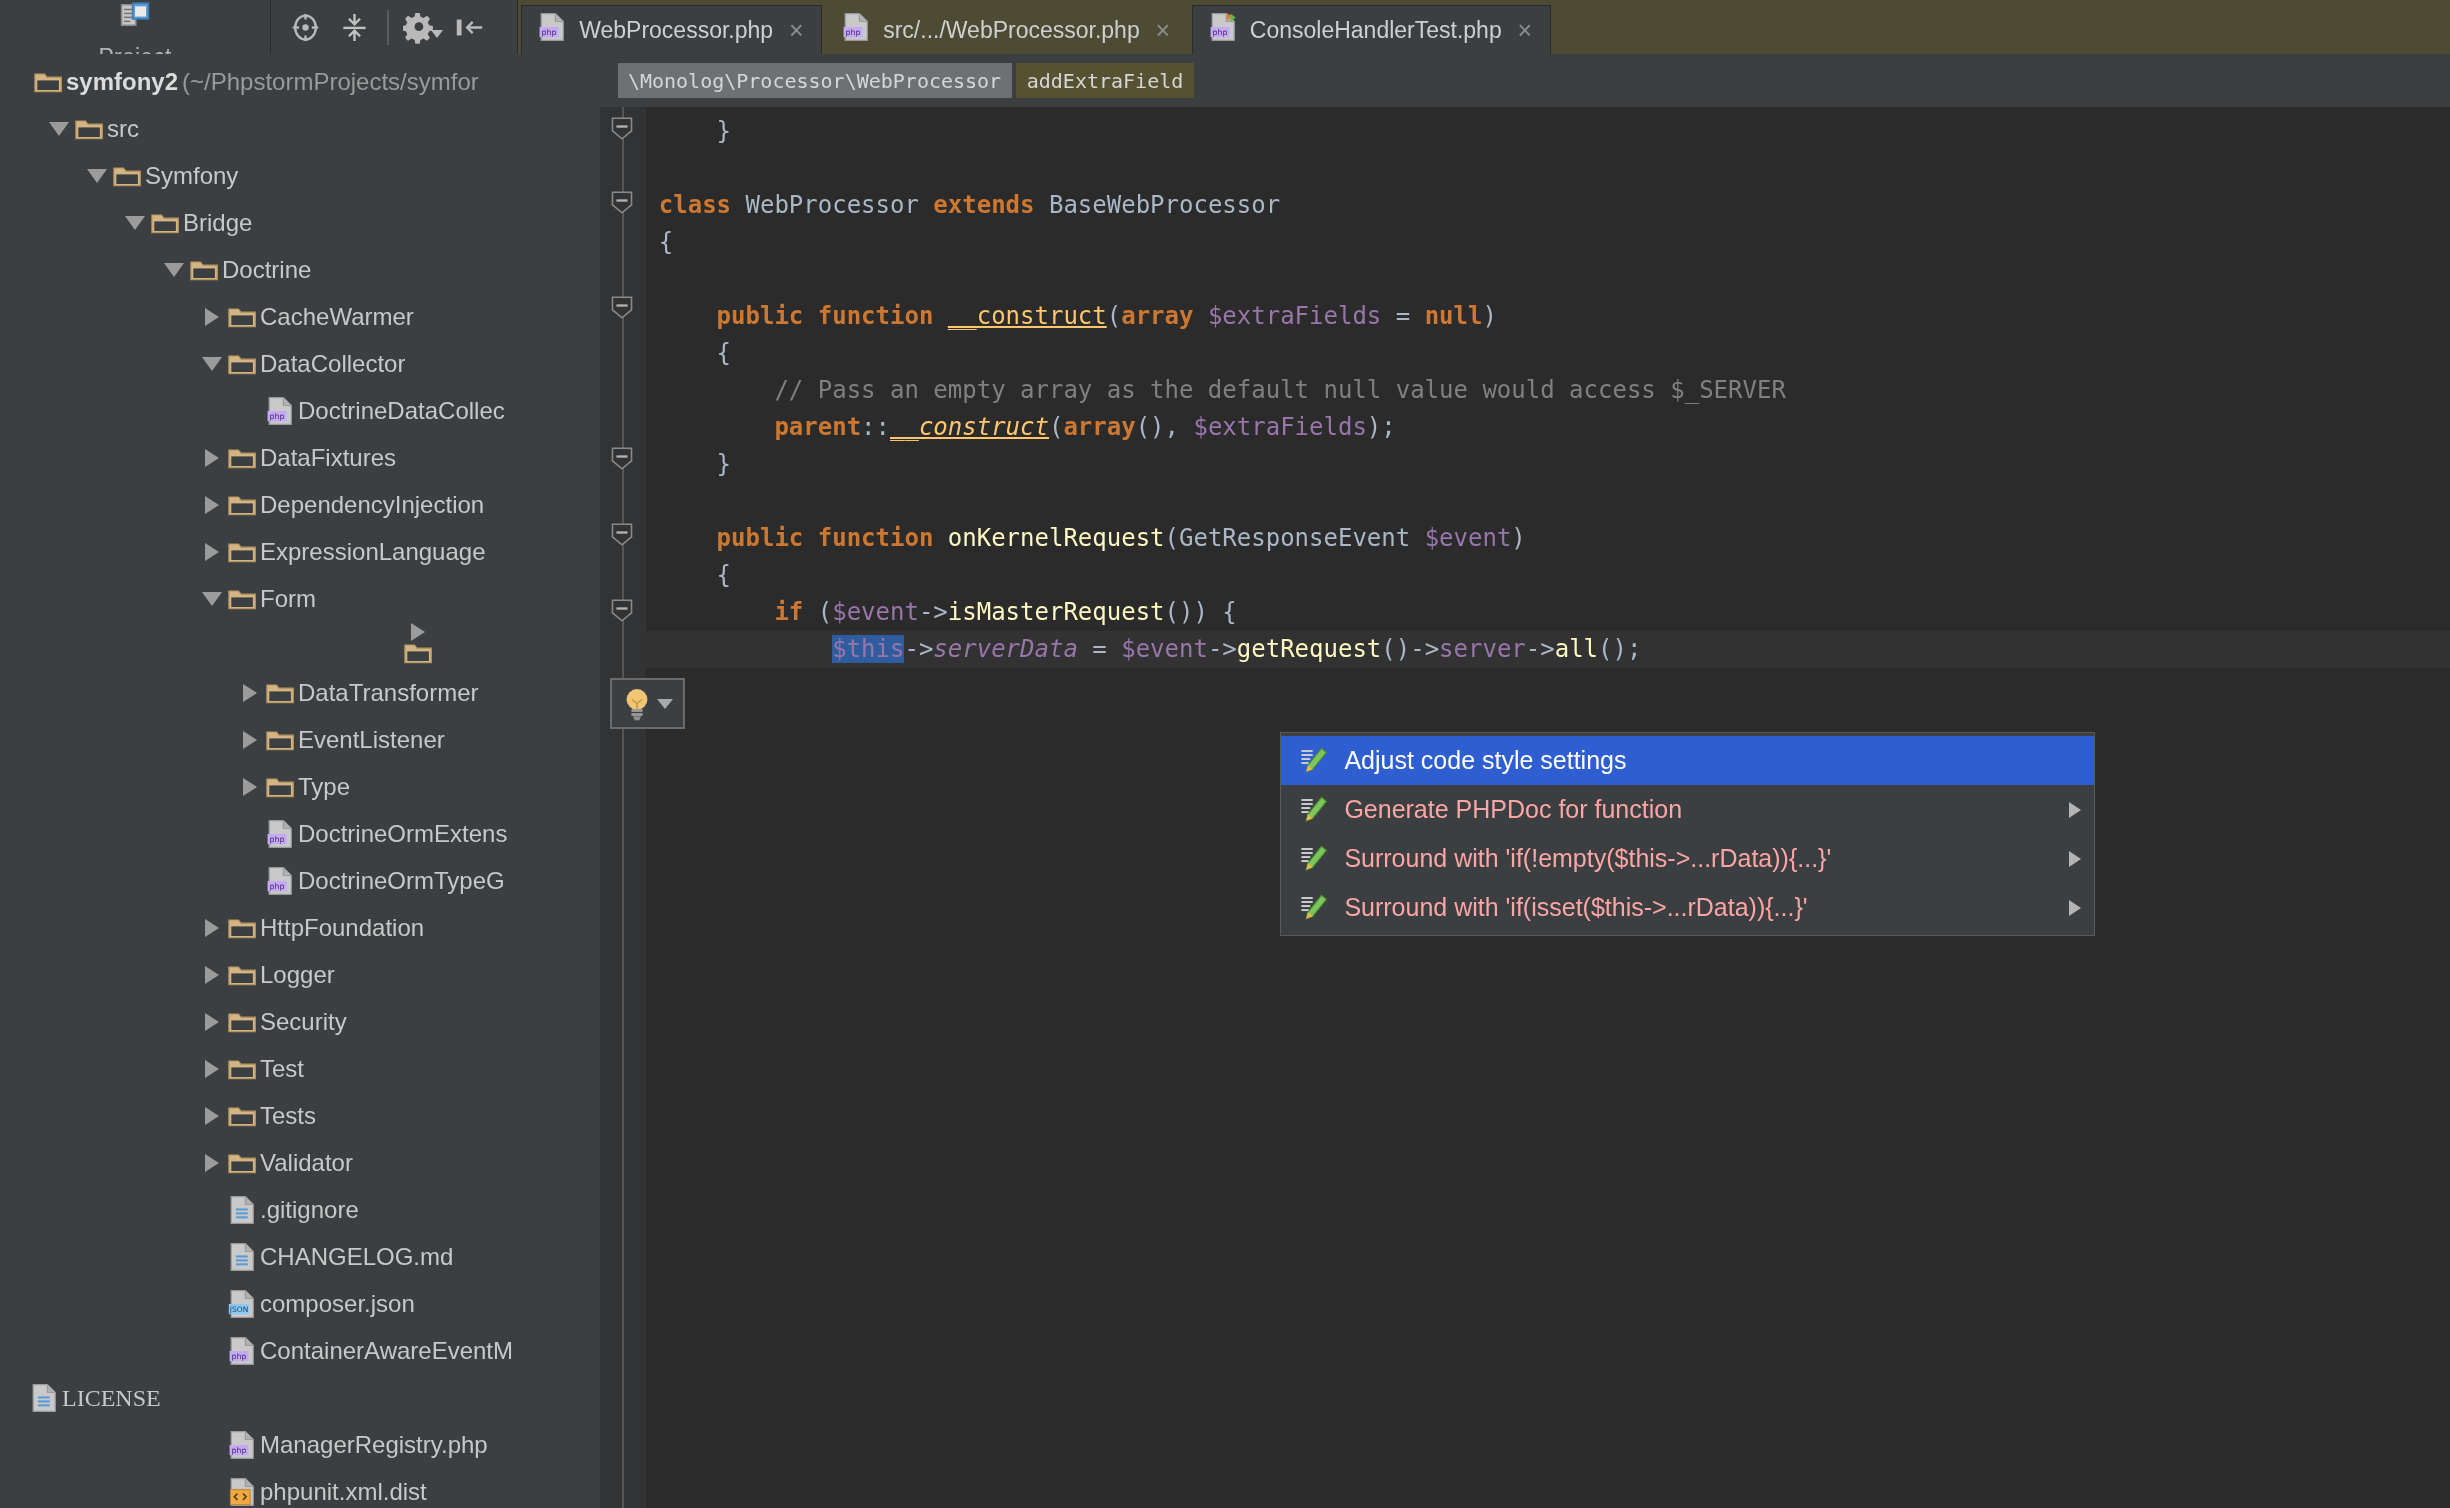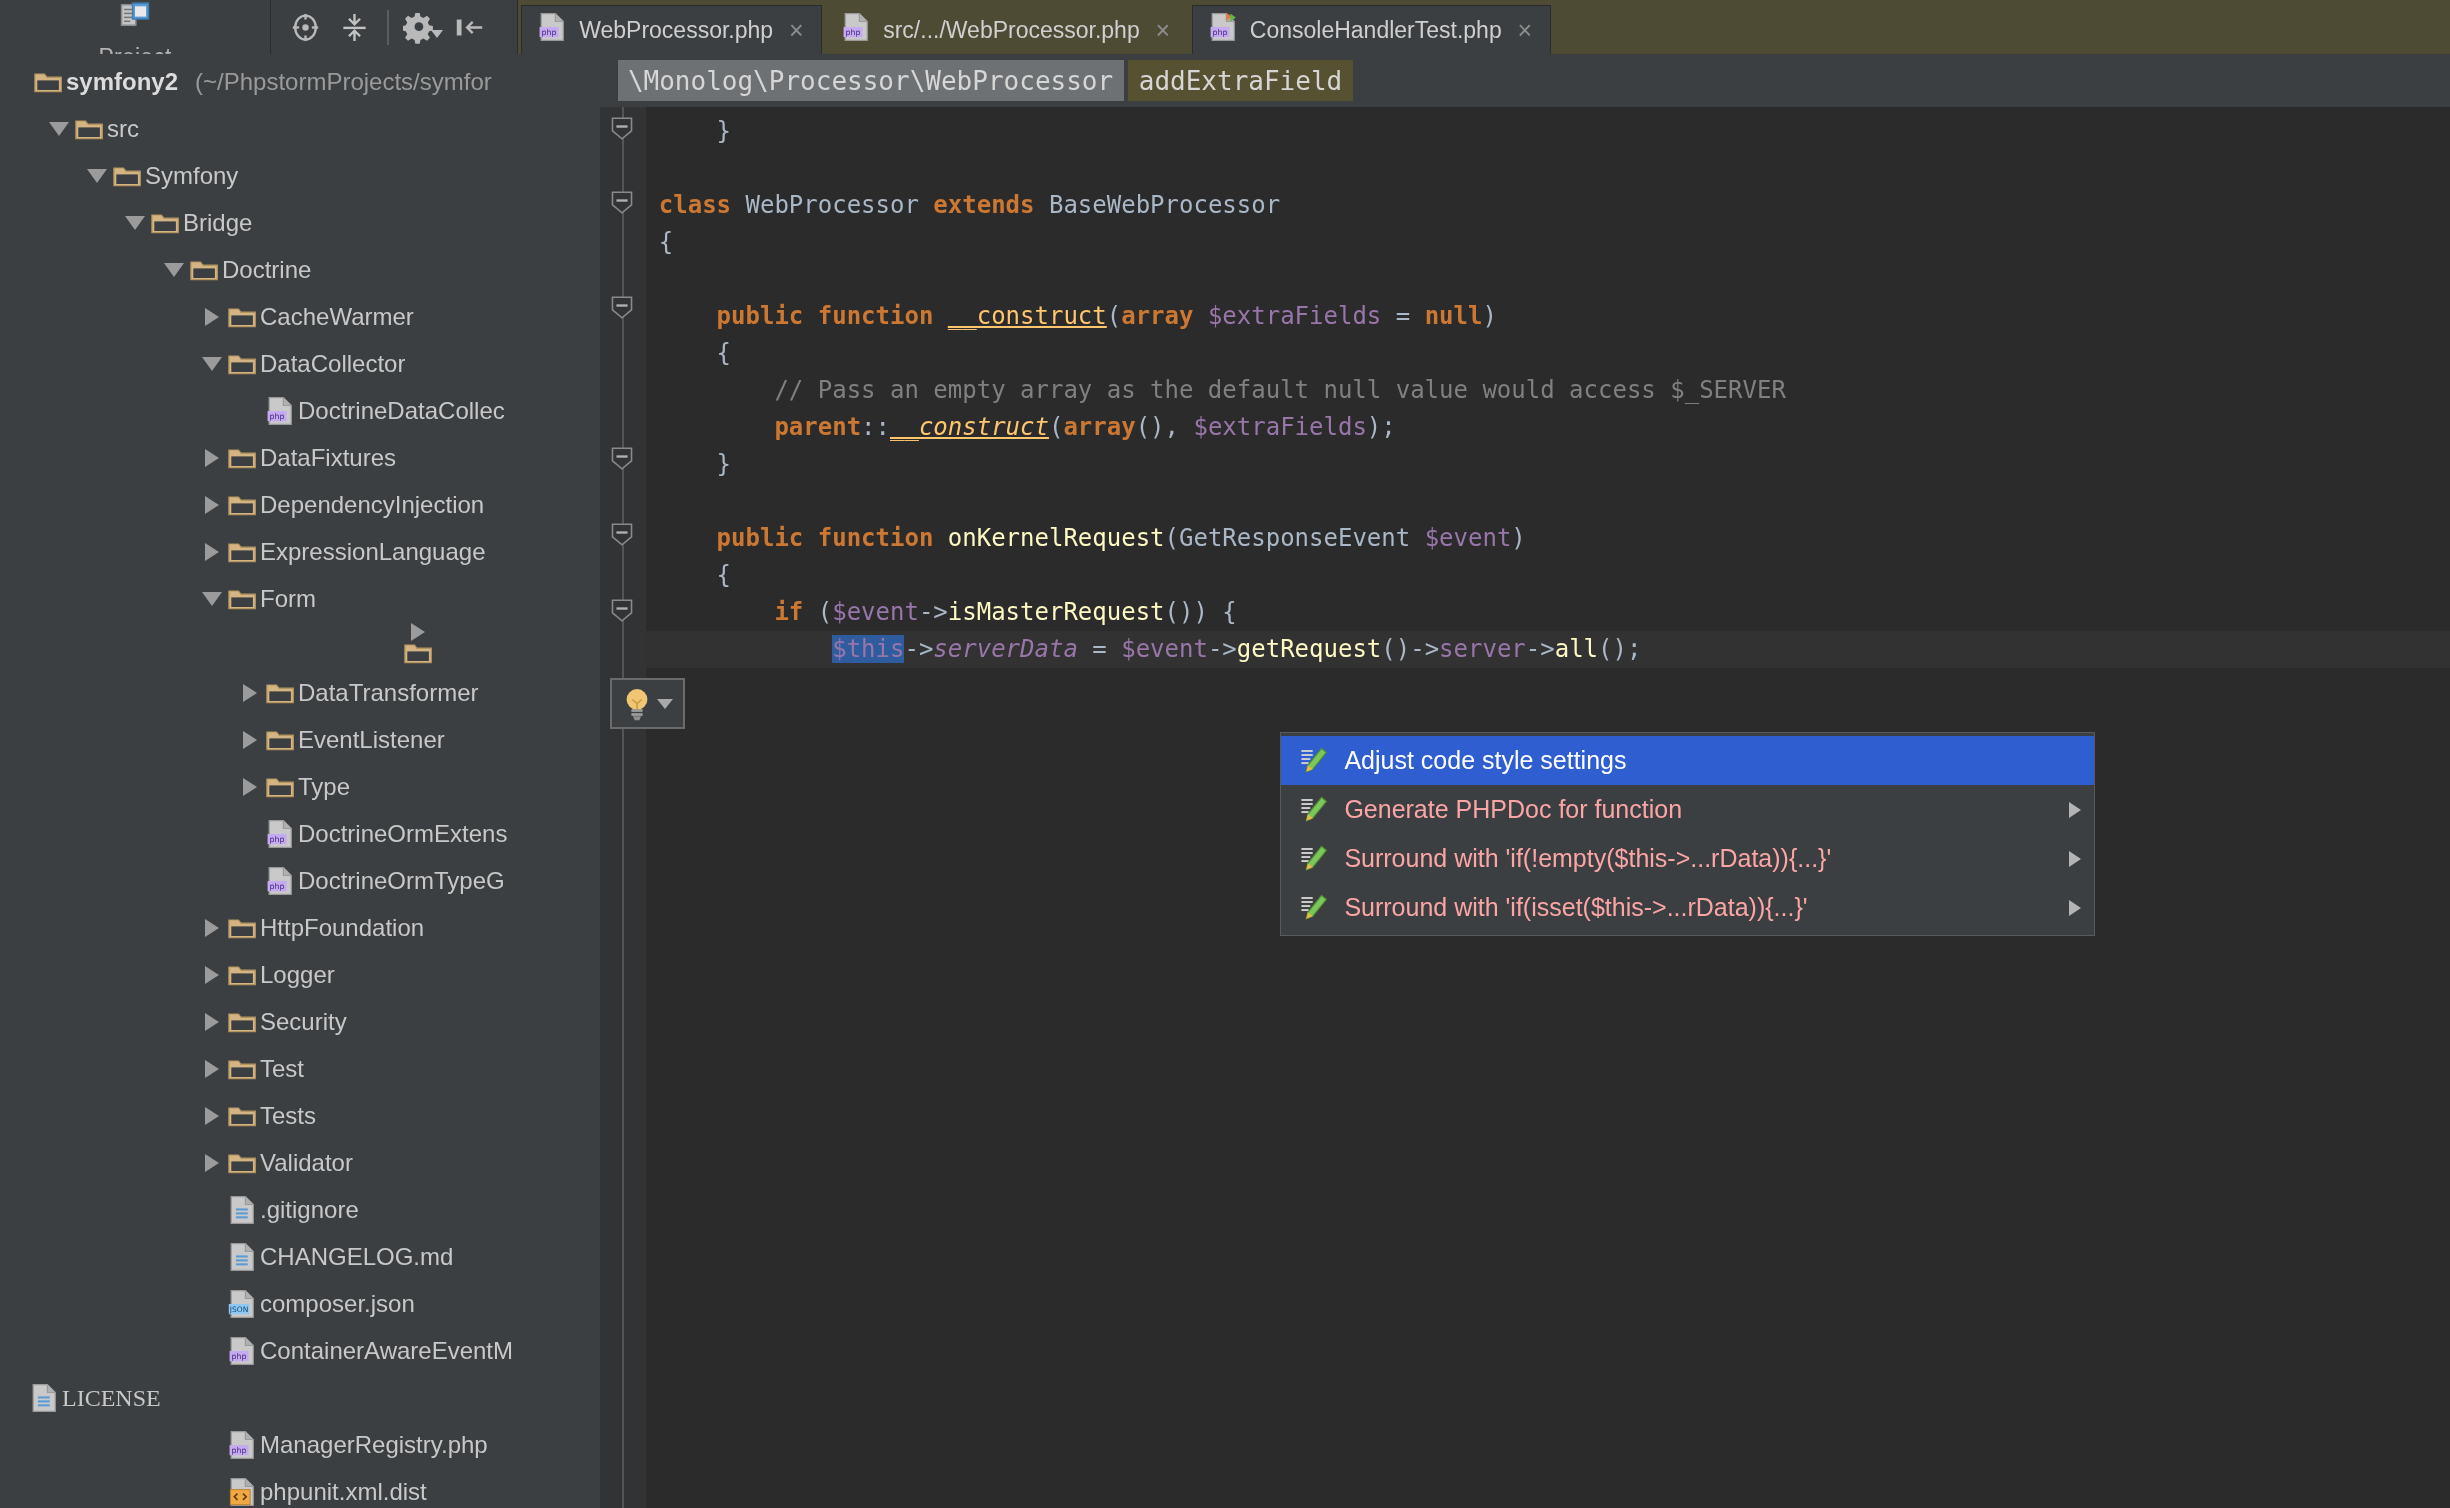--- a/index.html
+++ b/index.html
@@ -60,31 +60,31 @@
   .node {
     height: 47px; display: flex; align-items: center;
     color: #c8c8c8; font-size: 24px; white-space: nowrap;
   }
   .node .twisty { width: 27px; flex: none; display: flex; align-items: center; justify-content: center; }
   .tri-right { width: 0; height: 0; border-top: 9.6px solid transparent; border-bottom: 9.6px solid transparent; border-left: 14.4px solid #9b9b9b; }
   .tri-down  { width: 0; height: 0; border-left: 10.4px solid transparent; border-right: 10.4px solid transparent; border-top: 14.4px solid #9b9b9b; }
   .node .ico { width: 35px; flex: none; display: flex; align-items: center; justify-content: center; }
   .node .lbl { overflow: hidden; }
   .node .lbl.bold { font-weight: bold; color: #dcdcdc; }
-  .node .sub { color: #9a9a9a; font-weight: normal; margin-left: 17px; }
+  .node .sub { color: #9a9a9a; font-weight: normal; margin-left: 4px; }
 
   
   .editor { flex: 1; background: #2b2b2b; position: relative; min-width: 0; display: flex; flex-direction: column; }
 
   .breadcrumbs {
     height: 53px; display: flex; align-items: center; gap: 4.8px;
     padding-left: 17.5px; background: #3c3f41; flex: none;
   }
   .crumb {
-    font-family: "DejaVu Sans Mono", monospace; font-size: 26px;
+    font-family: "DejaVu Sans Mono", monospace; font-size: 20px;
     padding: 5.6px 10.4px; color: #d6d6d6;
   }
   .crumb.ns { background: #6e7173; }
   .crumb.member { background: #565130; }
 
   .code-area { flex: 1; display: flex; position: relative; min-height: 0; overflow: hidden; }
 
   .gutter { width: 46px; flex: none; background: #313335; position: relative; }
   .gutter-line { position: absolute; left: 21.5px; top: 0; bottom: 0; width: 2.4px; background: #555; }
   .fold {

